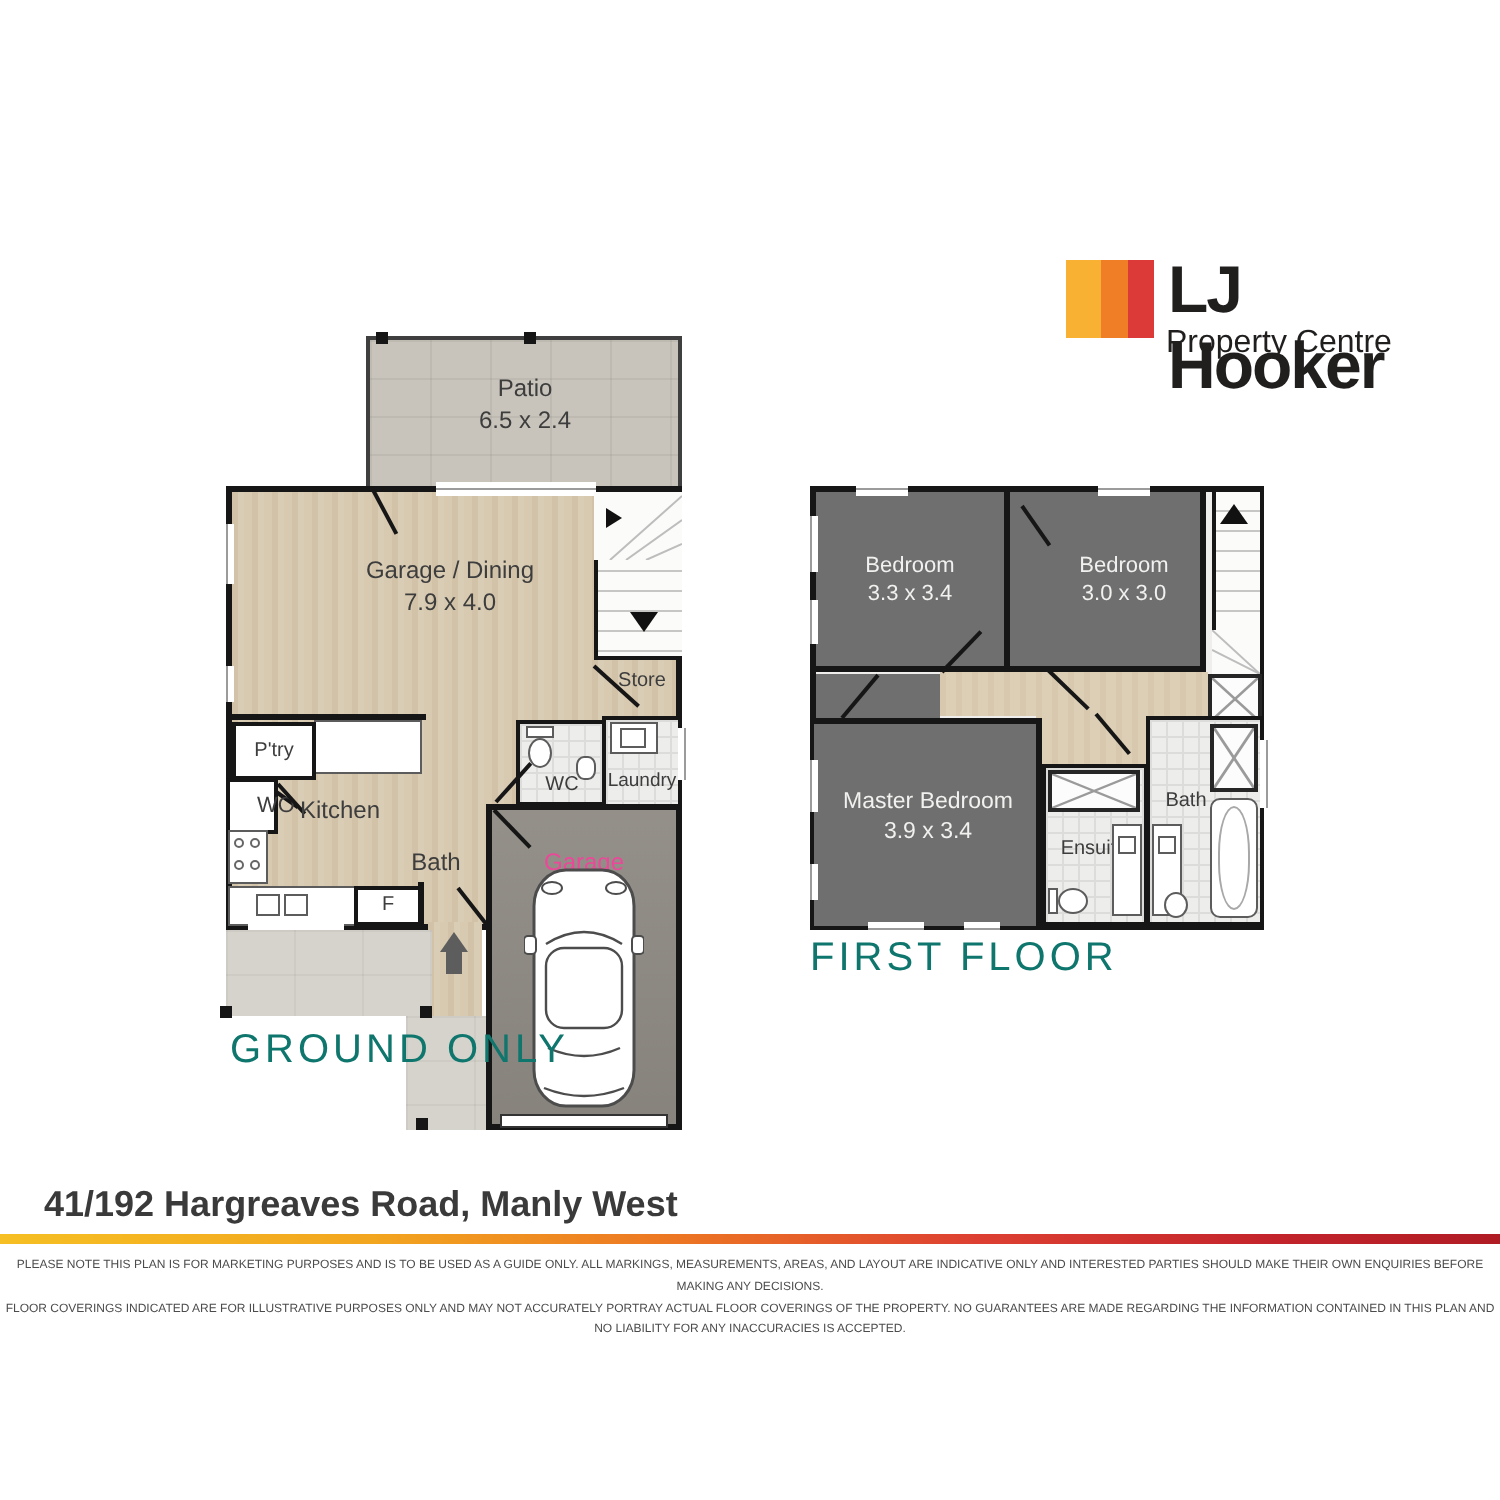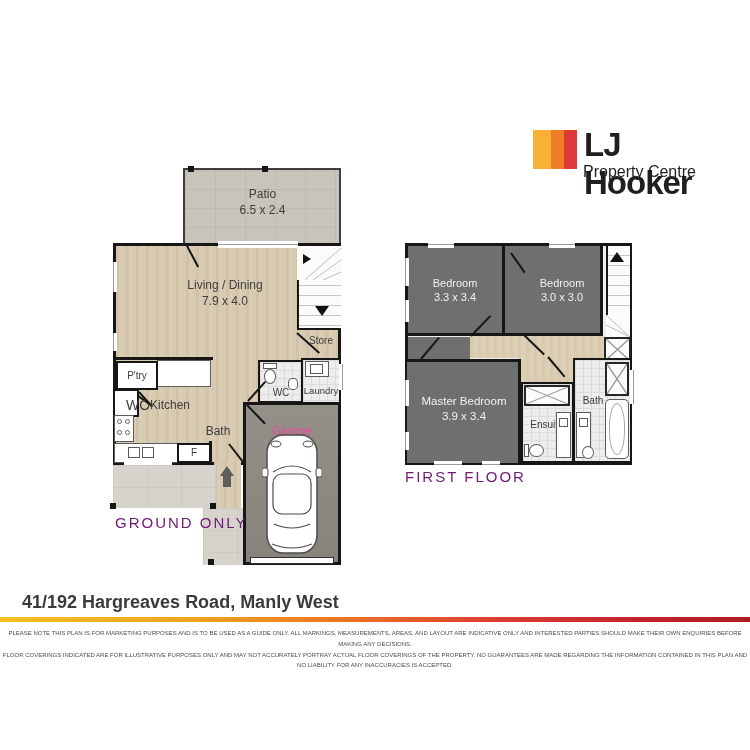--- a/index.html
+++ b/index.html
@@ -20,21 +20,21 @@
   .wall{position:absolute;background:#161616}
   .door{position:absolute;height:2px;background:#161616;transform-origin:0 50%}
   .win-v{position:absolute;width:7px;background:linear-gradient(to right,#fff 0 3px,#9b9b9b 3px 4px,#fff 4px)}
   .win-h{position:absolute;height:7px;background:linear-gradient(to bottom,#fff 0 3px,#9b9b9b 3px 4px,#fff 4px)}
   .post{position:absolute;width:6px;height:6px;background:#161616}
   .fixture{position:absolute;background:#fff;border:1px solid #5c5c5c}
   .xbox{position:absolute;background:#fcfcfc;border:2px solid #262626}
   .tri-up{width:0;height:0;border-left:7px solid transparent;border-right:7px solid transparent;border-bottom:10px solid #111}
   .tri-down{width:0;height:0;border-left:7px solid transparent;border-right:7px solid transparent;border-top:10px solid #111}
   .tri-right{width:0;height:0;border-top:5px solid transparent;border-bottom:5px solid transparent;border-left:8px solid #111}
-  .floor-title{position:absolute;font-size:15px;letter-spacing:2px;color:#701a75}
+  .floor-title{position:absolute;font-size:20px;letter-spacing:2px;color:#0f766e}
   .brand-word{position:absolute;font-weight:700;font-size:33px;letter-spacing:-1px;color:#211e1e}
   .brand-tag{position:absolute;font-size:16px;color:#211e1e;text-align:left}
   .addr{position:absolute;font-size:18px;font-weight:700;color:#3a3a3a}
   .grad-bar{position:absolute;background:linear-gradient(to right,#f6bf23 0%,#f2a51f 25%,#ec7623 45%,#dd4032 65%,#c3242c 85%,#b01c24 100%)}
   .disc{position:absolute;width:100%;text-align:center;font-size:6px;line-height:1.8;color:#4c4c4c}
 </style>
 </head>
 <body>
 
 <div id="canvas">
@@ -48,21 +48,21 @@
   <div class="abs patiobg" style="left:183px;top:168px;width:158px;height:75px;border-top:2px solid #3f3f3f;border-left:2px solid #3f3f3f;border-right:2px solid #3f3f3f"></div>
   <div class="post" style="left:188px;top:166px"></div>
   <div class="post" style="left:262px;top:166px"></div>
   <div class="lbl" style="left:215px;top:187px;width:95px">
     <div>Patio</div>
     <div>6.5 x 2.4</div>
   </div>
 
   <div class="abs wood" style="left:113px;top:243px;width:228px;height:222px;border:3px solid #161616"></div>
   <div class="lbl" style="left:160px;top:278px;width:130px">
-    <div>Living / Dining</div>
+    <div>Garage / Dining</div>
     <div>7.9 x 4.0</div>
   </div>
   <div class="win-h" style="left:218px;top:241px;width:80px"></div>
   <div class="door" style="left:186px;top:243px;width:26px;transform:rotate(62deg)"></div>
   <div class="win-v" style="left:110px;top:262px;height:30px"></div>
   <div class="win-v" style="left:110px;top:333px;height:18px"></div>
 
   <div class="abs stairsbg" style="left:297px;top:246px;width:44px;height:84px;border-left:2px solid #161616;border-bottom:2px solid #161616"></div>
   <svg class="abs" style="left:297px;top:246px" width="44" height="34">
     <rect x="0" y="0" width="44" height="34" fill="#fbfbfa"></rect>
@@ -75,21 +75,21 @@
 
   <div class="lbl s" style="left:303px;top:334px;width:36px">Store</div>
   <div class="door" style="left:297px;top:332px;width:30px;transform:rotate(42deg)"></div>
 
   <div class="wall" style="left:113px;top:357px;width:100px;height:3px"></div>
   <div class="fixture" style="left:157px;top:360px;width:54px;height:27px"></div>
   <div class="abs" style="left:116px;top:361px;width:42px;height:29px;background:#fff;border:2px solid #161616"></div>
   <div class="lbl s" style="left:119px;top:369px;width:36px">P'try</div>
   <div class="door" style="left:131px;top:390px;width:22px;transform:rotate(35deg)"></div>
   <div class="abs" style="left:113px;top:389px;width:26px;height:28px;background:#fff;border:2px solid #161616"></div>
-  <div class="lbl s" style="left:114px;top:396px;width:48px;font-size:14px">WO</div>
+  <div class="lbl s" style="left:114px;top:396px;width:48px;font-size:11px">WO</div>
   <div class="door" style="left:139px;top:391px;width:20px;transform:rotate(48deg)"></div>
   <div class="lbl" style="left:140px;top:398px;width:60px">Kitchen</div>
   <div class="fixture" style="left:114px;top:415px;width:20px;height:27px"></div>
   <div class="abs" style="left:117px;top:419px;width:5px;height:5px;border:1px solid #666;border-radius:50%"></div>
   <div class="abs" style="left:125px;top:419px;width:5px;height:5px;border:1px solid #666;border-radius:50%"></div>
   <div class="abs" style="left:117px;top:430px;width:5px;height:5px;border:1px solid #666;border-radius:50%"></div>
   <div class="abs" style="left:125px;top:430px;width:5px;height:5px;border:1px solid #666;border-radius:50%"></div>
   <div class="fixture" style="left:114px;top:443px;width:66px;height:20px"></div>
   <div class="fixture" style="left:128px;top:447px;width:12px;height:11px"></div>
   <div class="fixture" style="left:142px;top:447px;width:12px;height:11px"></div>

